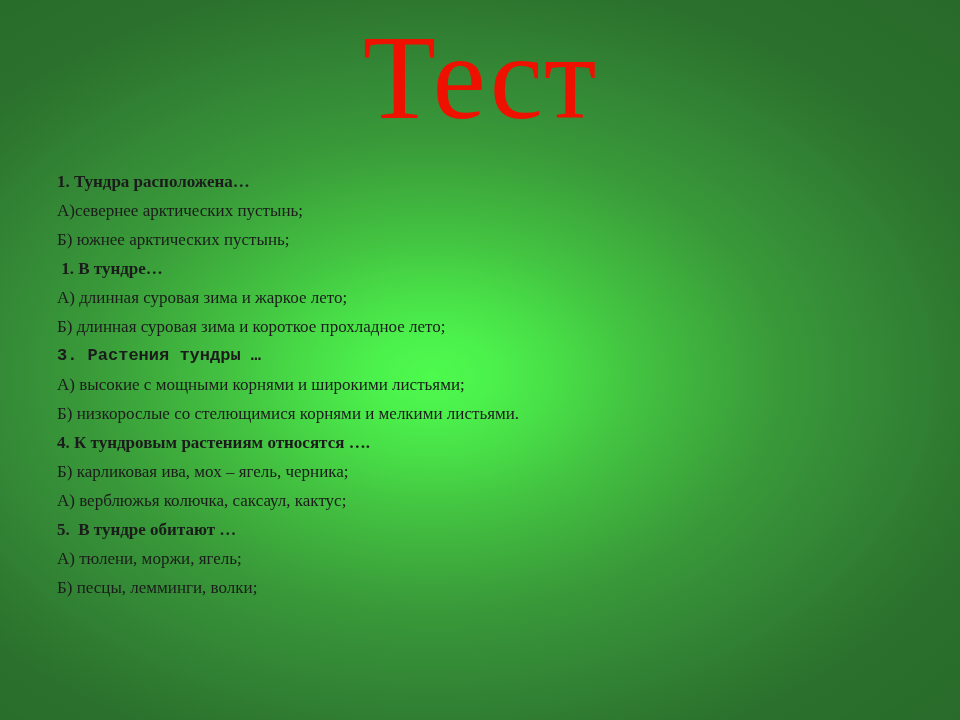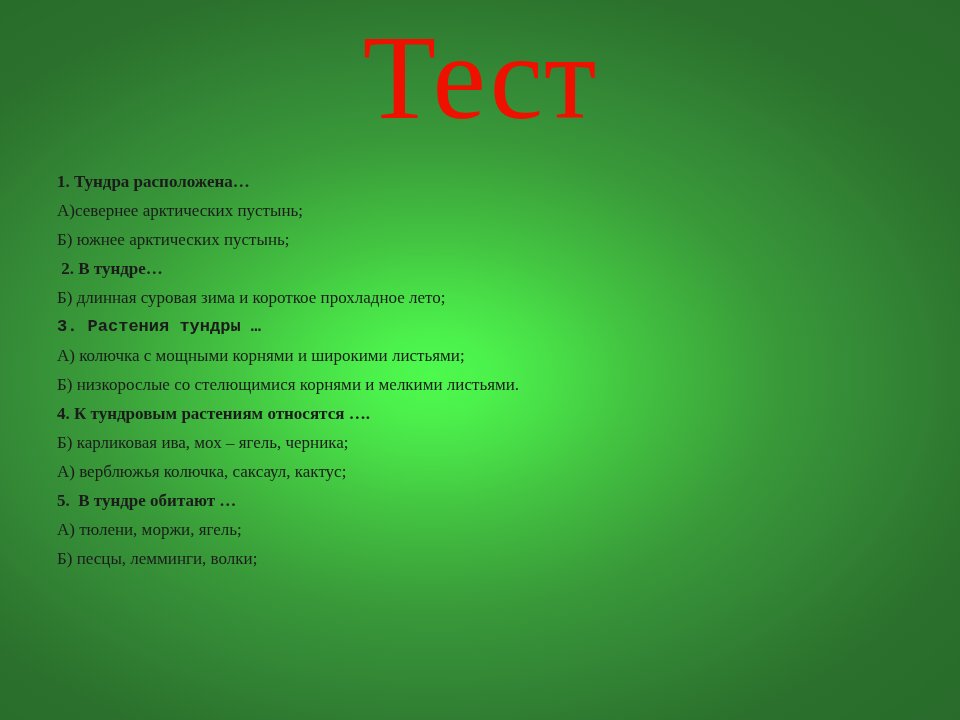--- a/index.html
+++ b/index.html
@@ -104,24 +104,25 @@
   <div id="slide-vignette"></div>
 
   <div id="slide-content">
 
     <div id="title" style="color: rgb(238, 17, 0);">Тест</div>
 
     <div id="body">
         <div class="line q" style="color: rgb(27, 27, 27);">1. Тундра расположена…</div>
         <div class="line a" style="color: rgb(27, 27, 27);">А)севернее арктических пустынь;</div>
         <div class="line a" style="color: rgb(27, 27, 27);">Б) южнее арктических пустынь;</div>
-        <div class="line q" style="color: rgb(27, 27, 27);"> 2. В тундре…</div>
+        <div class="line q" style="color: rgb(27, 27, 27);"> 1. В тундре…</div>
+        <div class="line a" style="color: rgb(27, 27, 27);">А) длинная суровая зима и жаркое лето;</div>
         <div class="line a" style="color: rgb(27, 27, 27);">Б) длинная суровая зима и короткое прохладное лето;</div>
         <div class="line q" style="color: rgb(27, 27, 27); font-family: Liberation Mono, monospace;">3. Растения тундры …</div>
-        <div class="line a" style="color: rgb(27, 27, 27);">А) колючка с мощными корнями и широкими листьями;</div>
+        <div class="line a" style="color: rgb(27, 27, 27);">А) высокие с мощными корнями и широкими листьями;</div>
         <div class="line a" style="color: rgb(27, 27, 27);">Б) низкорослые со стелющимися корнями и мелкими листьями.</div>
         <div class="line q" style="color: rgb(27, 27, 27);">4. К тундровым растениям относятся ….</div>
         <div class="line a" style="color: rgb(27, 27, 27);">Б) карликовая ива, мох – ягель, черника;</div>
         <div class="line a" style="color: rgb(27, 27, 27);">А) верблюжья колючка, саксаул, кактус;</div>
         <div class="line q" style="color: rgb(27, 27, 27);">5.  В тундре обитают …</div>
         <div class="line a" style="color: rgb(27, 27, 27);">А) тюлени, моржи, ягель;</div>
         <div class="line a" style="color: rgb(27, 27, 27);">Б) песцы, лемминги, волки;</div>
       </div>
 
   </div>

